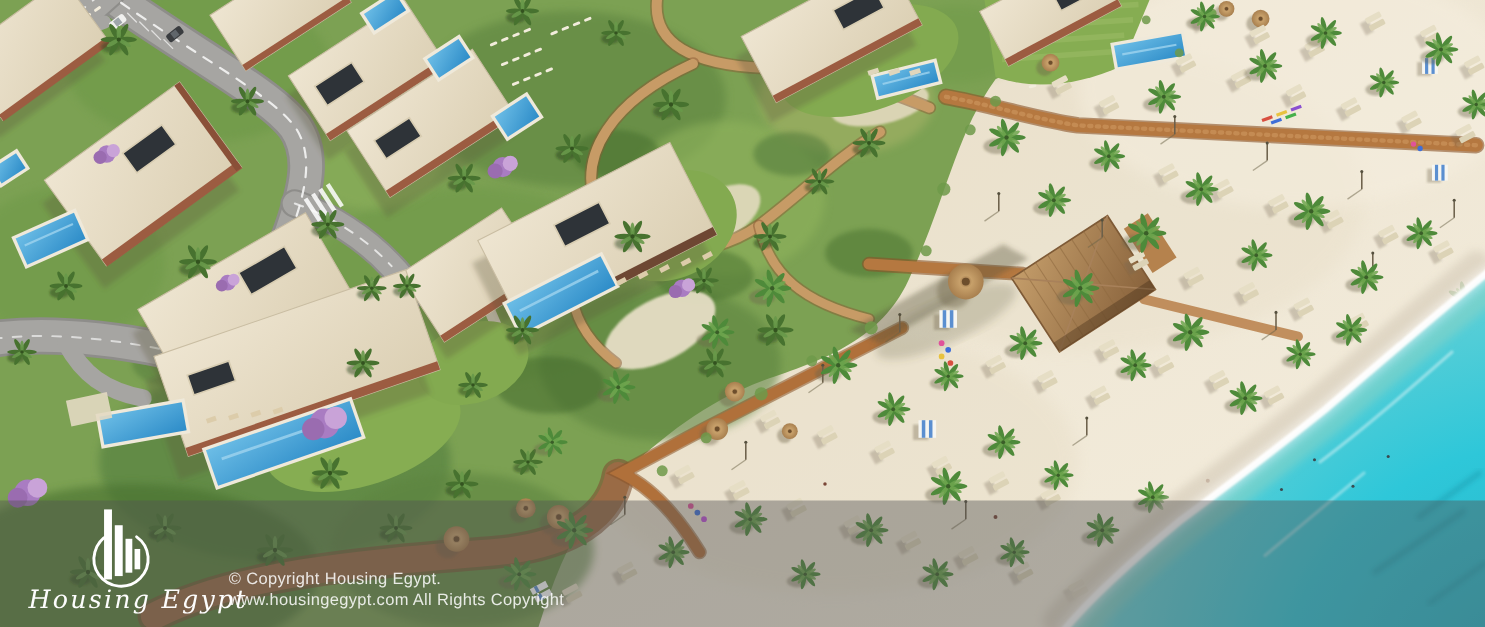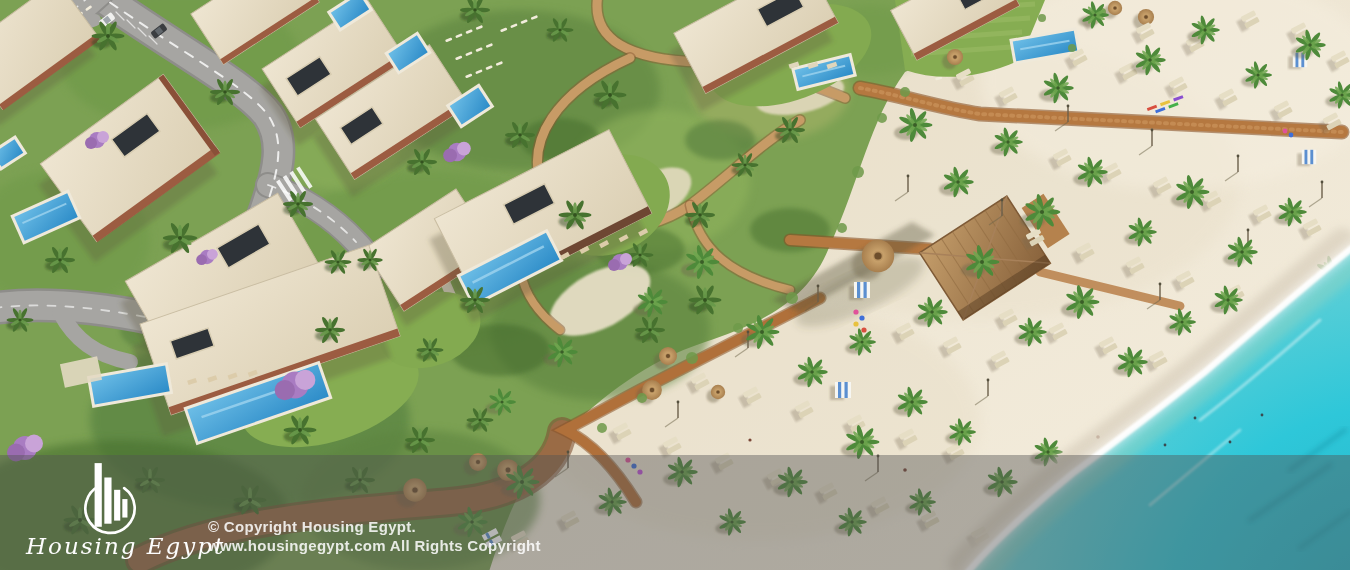--- a/index.html
+++ b/index.html
@@ -6,21 +6,21 @@
   .stage{position:relative;width:1350px;height:570px;overflow:hidden;font-family:"Liberation Sans",sans-serif;}
   .scene-svg{position:absolute;left:0;top:0;display:block;}
   
   .footer{position:absolute;left:0;top:455px;width:1350px;height:115px;
           background:rgba(84,84,84,.43);}
   .brand{position:absolute;left:26px;top:4px;width:168px;text-align:center;color:#fff;}
   .brand svg{display:block;margin:0 auto;}
   .wordmark{margin-top:-2px;font-family:"DejaVu Serif",serif;font-style:italic;
             font-size:23px;letter-spacing:2px;color:#fdfdfd;white-space:nowrap;}
   .copy{position:absolute;left:208px;top:62px;color:rgba(255,255,255,.85);
-        font-size:15px;line-height:19px;letter-spacing:.3px;font-weight:bold;}
+        font-size:15px;line-height:19px;letter-spacing:.3px;}
 </style>
 </head>
 <body>
 
 <div class="stage">
 
 <svg class="scene-svg" width="1350" height="570" viewBox="0 0 1350 570">
 <defs>
   <linearGradient id="sandGrad" x1="0" y1="0" x2="1" y2="1">
     <stop offset="0" stop-color="#e9dfc9"></stop>

